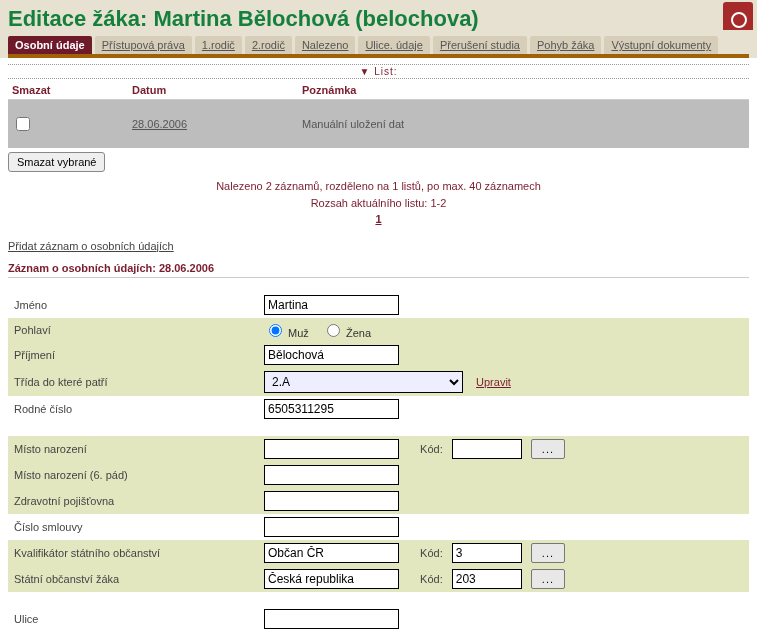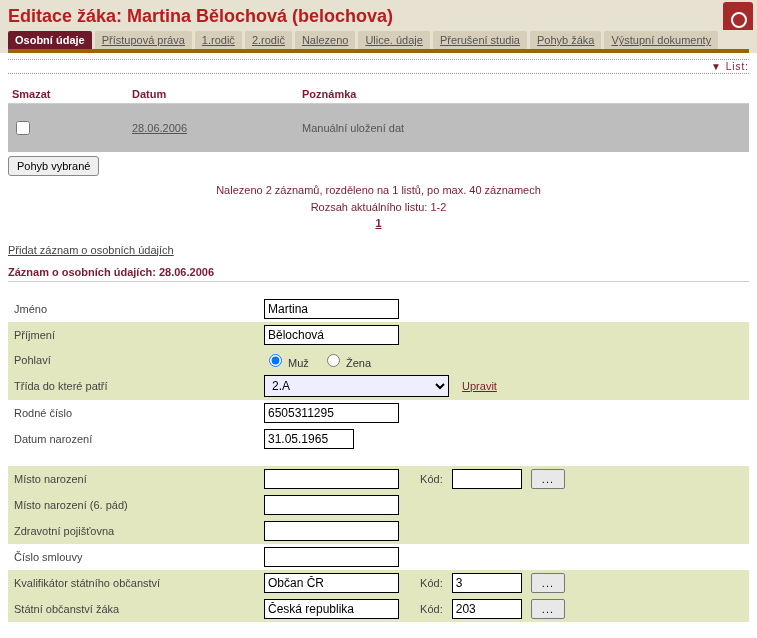--- a/index.html
+++ b/index.html
@@ -11,23 +11,23 @@
     background: #fff;
     width: 757px;
   }
   .header {
     background: #e7e1d1;
     padding: 6px 8px 0 8px;
     position: relative;
   }
   .header h1 {
     margin: 0 0 4px 0;
-    font-size: 18px;
+    font-size: 22px;
     font-weight: bold;
-    color: #b91c1c;
+    color: #15803d;
   }
   .header-icon {
     position: absolute;
     right: 4px;
     top: 2px;
     width: 30px;
     height: 28px;
     background: #a62a2a;
     border-radius: 3px 3px 0 0;
   }
@@ -60,31 +60,31 @@
     color: #fff;
     text-decoration: none;
     font-weight: bold;
   }
   .content {
     padding: 4px 8px;
   }
   .list-label-row {
     color: #7a1b2e;
     font-size: 10px;
-    text-align: right;
+    text-align: center;
     border-bottom: 1px dotted #999;
     border-top: 1px dotted #999;
     padding: 1px 0;
     margin-top: 2px;
     letter-spacing: 1px;
   }
   table.listing {
     width: 100%;
     border-collapse: collapse;
-    margin-top: 11px;
+    margin-top: 2px;
   }
   table.listing th {
     text-align: left;
     color: #7a1b2e;
     font-weight: bold;
     font-size: 11px;
     padding: 3px 4px;
     border-bottom: 1px solid #ccc;
   }
   table.listing td {
@@ -142,21 +142,21 @@
   table.form tr.spacer td { height: 14px; background: #fff; }
   input[type=text], select {
     font-family: inherit;
     font-size: 12px;
     padding: 2px 3px;
     border: 1px solid #000000;
     background: #fff;
   }
   .inp-main { width: 135px; }
   .inp-code { width: 70px; }
-  select.inp-main { width: 185px; height: 22px; background:#eef; }
+  select.inp-main { width: 199px; height: 22px; background:#eef; }
   .code-lbl { padding: 0 6px 0 18px; color:#444; }
   .browse-btn {
     font-size: 11px;
     padding: 0 10px;
     height: 20px;
     background: #e8e8e8;
     border: 1px solid #777;
     border-radius: 2px;
     cursor: pointer;
     margin-left: 6px;
@@ -202,63 +202,59 @@
     </thead>
     <tbody id="list-body">
         <tr class="row0">
           <td><input type="checkbox" style=""></td>
           <td><a>28.06.2006</a></td>
           <td>Manuální uložení dat</td>
         </tr>
       </tbody>
   </table>
 
-  <button class="btn">Pohyb vybrané</button>
+  <button class="btn">Smazat vybrané</button>
 
   <div class="pager">
     <span>Nalezeno 2 záznamů, rozděleno na 1 listů, po max. 40 záznamech</span><br>
     <span>Rozsah aktuálního listu: 1-2</span><br>
     <b>1</b>
   </div>
 
   <a class="add-link">Přidat záznam o osobních údajích</a>
 
   <div class="section-title">Záznam o osobních údajích: 28.06.2006</div>
 
   <table class="form">
     <tbody>
         <tr>
       <td class="label">Jméno</td>
       <td><input type="text" class="inp-main" value="Martina" style=""></td>
     </tr>
     <tr class="alt">
+      <td class="label">Pohlaví</td>
+      <td>
+        <label class="radio"><input type="radio" name="g" checked="" style=""> <span>Muž</span></label>
+        <label class="radio"><input type="radio" name="g" style=""> <span>Žena</span></label>
+      </td>
+    </tr>
+    <tr class="alt">
       <td class="label">Příjmení</td>
       <td><input type="text" class="inp-main" value="Bělochová" style=""></td>
-    </tr>
-    <tr class="alt">
-      <td class="label">Pohlaví</td>
-      <td>
-        <label class="radio"><input type="radio" name="g" checked="" style=""> <span>Muž</span></label>
-        <label class="radio"><input type="radio" name="g" style=""> <span>Žena</span></label>
-      </td>
     </tr>
     <tr class="alt">
       <td class="label">Třída do které patří</td>
       <td>
         <select class="inp-main"><option>2.A</option></select>
         <a class="edit-link">Upravit</a>
       </td>
     </tr>
     <tr>
       <td class="label">Rodné číslo</td>
       <td><input type="text" class="inp-main" value="6505311295" style=""></td>
-    </tr>
-    <tr>
-      <td class="label">Datum narození</td>
-      <td><input type="text" class="inp-main" style="width: 90px;" value="31.05.1965"></td>
     </tr>
 
     <tr class="spacer">
           <td colspan="2"></td>
         </tr>
 
     <tr class="alt">
       <td class="label">Místo narození</td>
       <td>
         <input type="text" class="inp-main" value="" style="">

